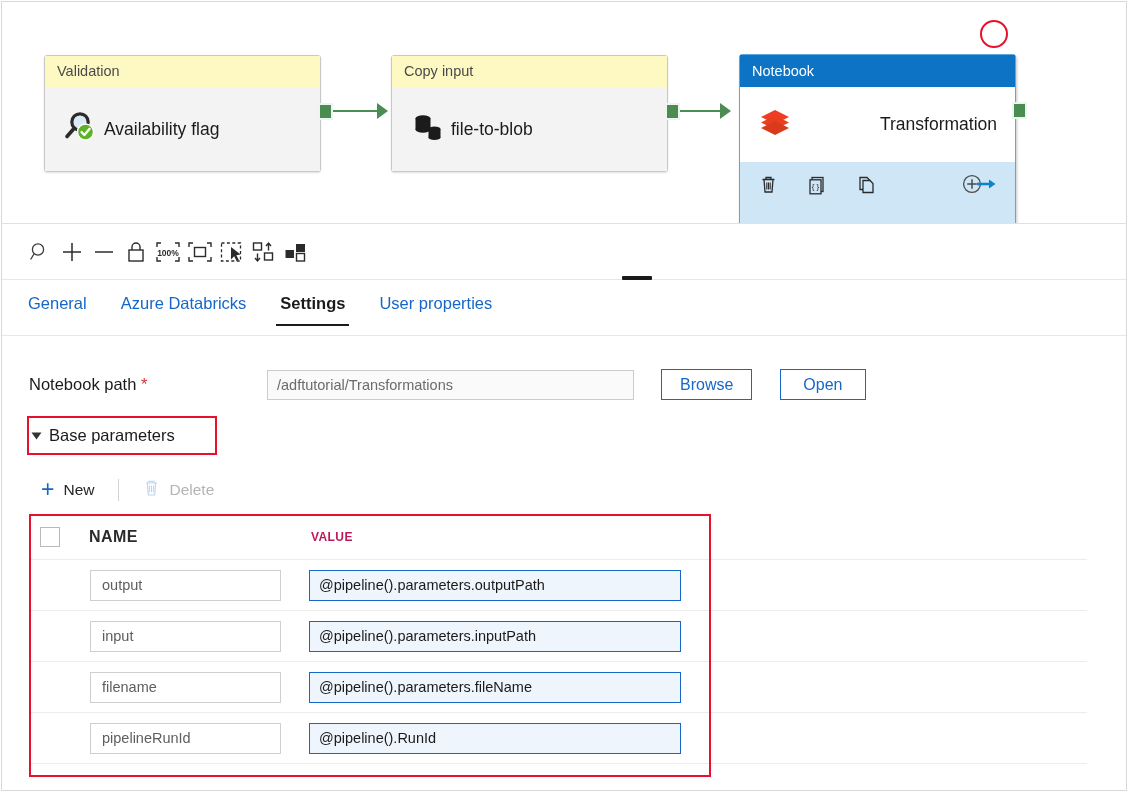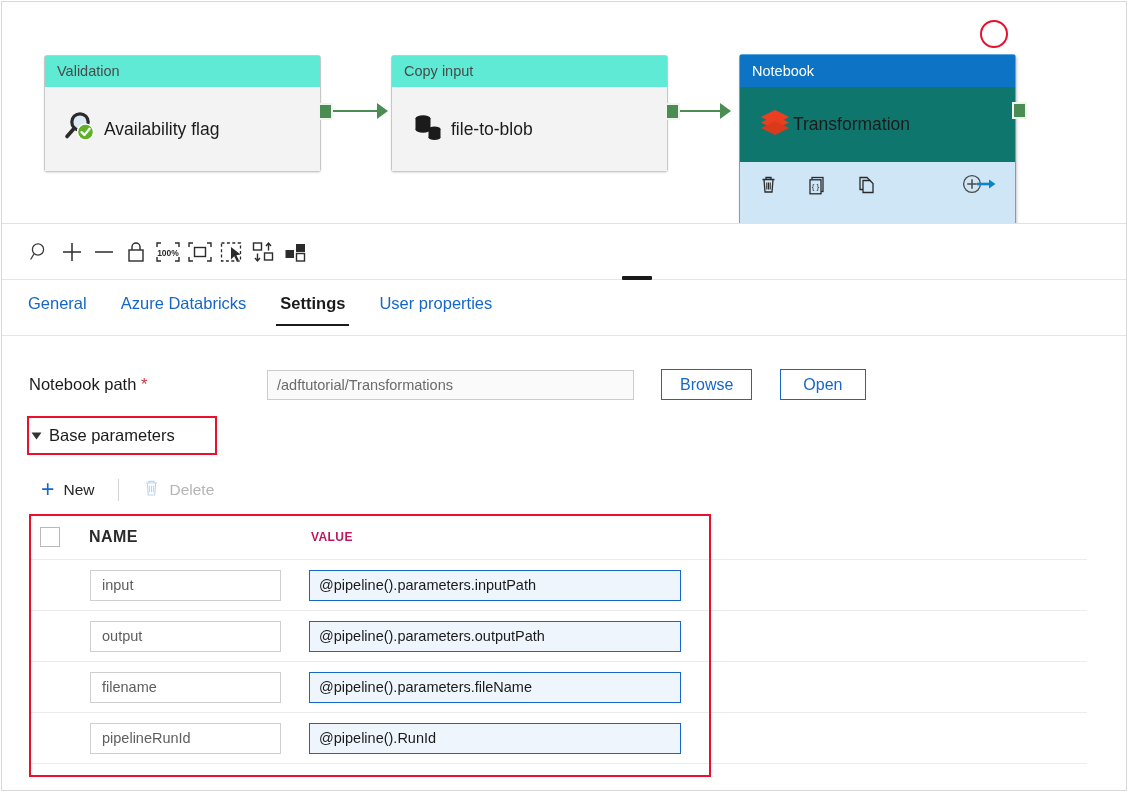--- a/index.html
+++ b/index.html
@@ -47,21 +47,21 @@
     border-radius: 3px;
     background: #f3f3f3;
     box-shadow: 0 1px 2px rgba(0,0,0,.12);
   }
   .activity .act-head {
     height: 31px;
     line-height: 31px;
     padding: 0 12px;
     font-size: 14.5px;
     color: #4a4a4a;
-    background: #5eead4;
+    background: #fef9c3;
     box-sizing: border-box;
   }
   .activity .act-body {
     height: 84px;
     display: flex;
     align-items: center;
     gap: 1px;
     padding: 0 18px;
     box-sizing: border-box;
     background: #f3f3f3;
@@ -80,22 +80,23 @@
     height: 173px;
   }
   .activity.selected .act-head {
     background: #0d73c4;
     color: #ffffff;
     height: 32px;
     line-height: 32px;
     font-size: 14.5px;
   }
   .activity.selected .act-body {
-    background: #0f766e;
+    background: #ffffff;
     height: 75px;
+    justify-content: space-between;
   }
   .act-actions {
     height: 44px;
     display: flex;
     align-items: center;
     padding: 0 18px;
     gap: 28px;
     box-sizing: border-box;
     background: #cfe6f7;
   }
@@ -597,30 +598,30 @@
     <div class="ptable">
 
       <div class="pt-head">
         <span class="pt-check"></span>
         <span class="pt-col-name">NAME</span>
         <span class="pt-col-value">VALUE</span>
       </div>
 
       <div class="pt-row">
         <span class="cell-name">
-          <input class="in-name" type="text" value="input" style="">
-        </span>
-        <input class="in-value" type="text" value="@pipeline().parameters.inputPath" style="">
+          <input class="in-name" type="text" value="output" style="">
+        </span>
+        <input class="in-value" type="text" value="@pipeline().parameters.outputPath" style="">
       </div>
 
       <div class="pt-row">
         <span class="cell-name">
-          <input class="in-name" type="text" value="output" style="">
-        </span>
-        <input class="in-value" type="text" value="@pipeline().parameters.outputPath" style="">
+          <input class="in-name" type="text" value="input" style="">
+        </span>
+        <input class="in-value" type="text" value="@pipeline().parameters.inputPath" style="">
       </div>
 
       <div class="pt-row">
         <span class="cell-name">
           <input class="in-name" type="text" value="filename" style="">
         </span>
         <input class="in-value" type="text" value="@pipeline().parameters.fileName" style="">
       </div>
 
       <div class="pt-row">

